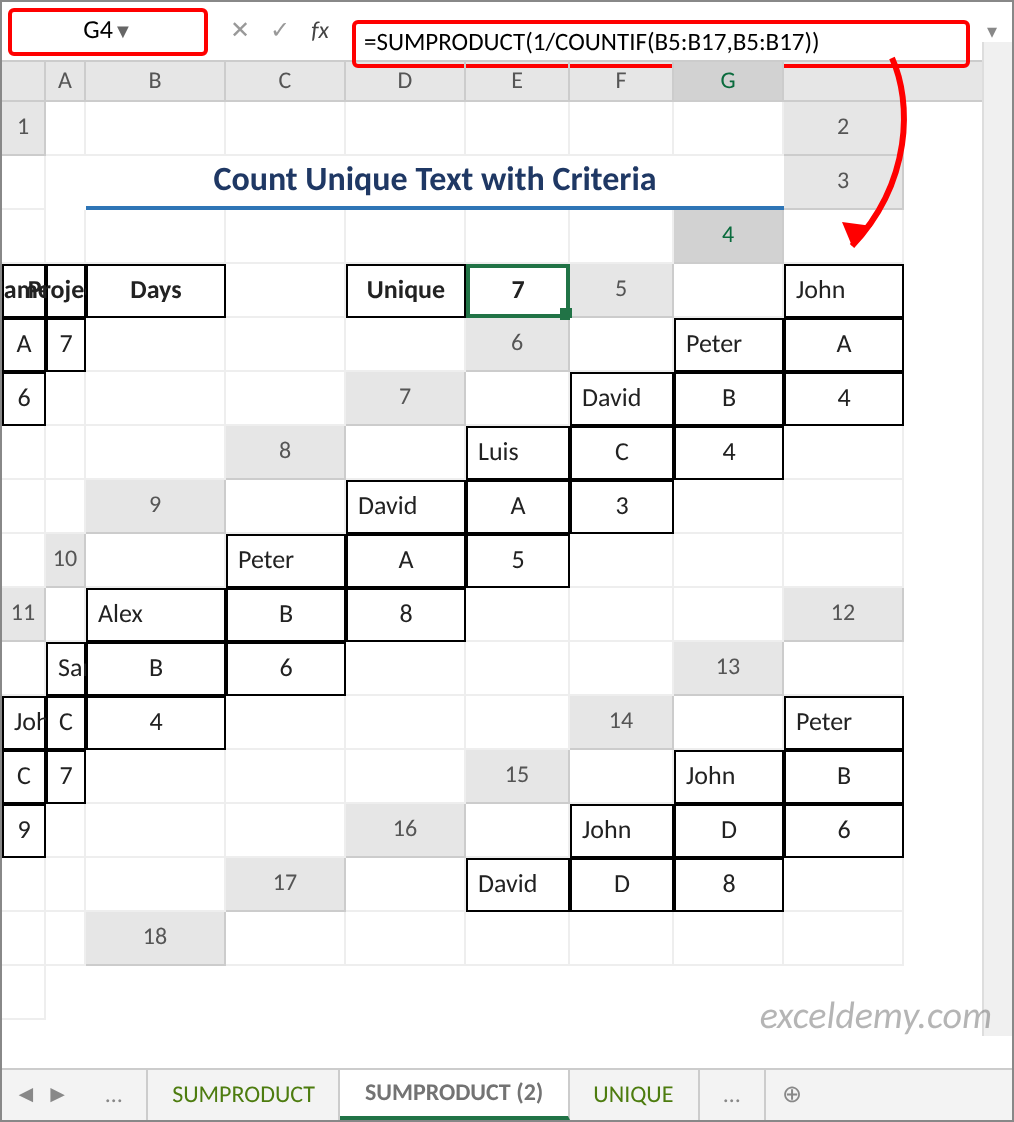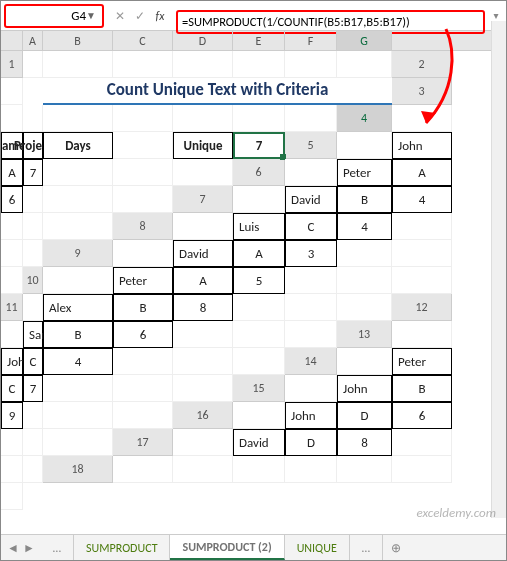--- a/index.html
+++ b/index.html
@@ -23,21 +23,21 @@
     gap: 4px;
   }
   .namebox {
     width: 100px;
     height: 24px;
     border: 2.5px solid #ff0000;
     border-radius: 3px;
     display: flex;
     align-items: center;
     padding: 0 6px;
-    justify-content: flex-end;
+    justify-content: center;
     font-size: 13px;
   }
   .namebox .dd { color: #666; font-size: 10px;}
   .fx-controls {
     display: flex;
     align-items: center;
     gap: 0;
     padding: 0 2px;
   }
   .fx-controls span {
@@ -151,21 +151,21 @@
     top: 20px;
     left: 395px;
     pointer-events: none;
   }
   
   .watermark {
     position: absolute;
     right: 10px;
     bottom: 40px;
     color: rgba(120,120,120,0.55);
-    font-size: 13px;
+    font-size: 19px;
     font-style: italic;
   }
   
   .tabs {
     position: absolute;
     bottom: 0;
     left: 0;
     right: 0;
     height: 26px;
     display: flex;

